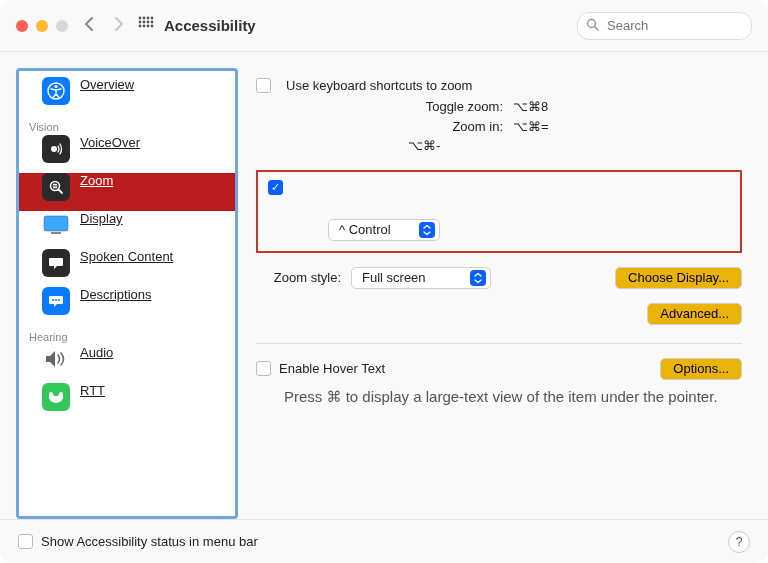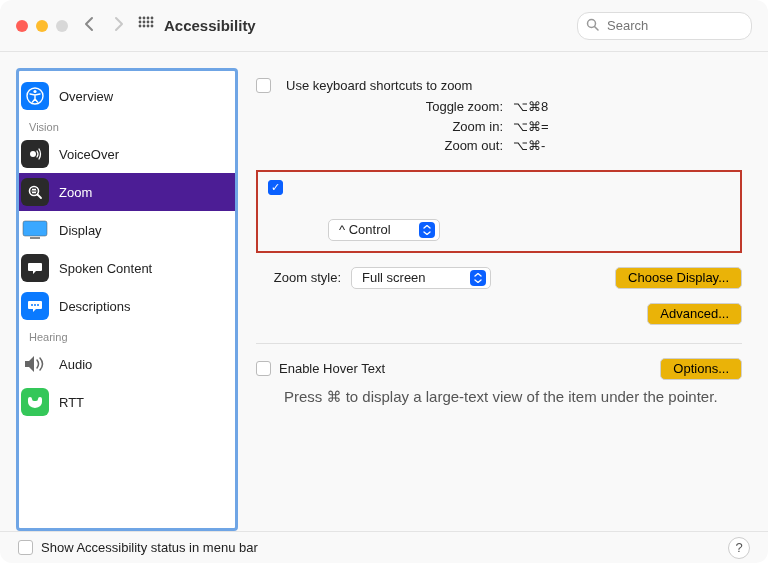--- a/index.html
+++ b/index.html
@@ -53,24 +53,24 @@
     border: 3px solid #6fa5e5;
     border-radius: 4px;
     background: #fff;
     padding: 6px 0 4px 0;
     overflow-y: auto;
   }
   .section-label {
     font-size: 11px; color: #8a8a8a; padding: 6px 10px 2px 10px;
   }
   .sb-item {
-    display: flex; align-items: center; gap: 10px;
-    height: 38px; padding: 0 2px; cursor: pointer;
-  }
-  .sb-item.selected { background: #4c1d95; color: #fff; }
+    display: flex; align-items: flex-start; gap: 10px;
+    height: 38px; padding: 0 23px; cursor: pointer; text-decoration: underline;
+  }
+  .sb-item.selected { background: #b91c1c; color: #fff; }
   .sb-icon {
     width: 28px; height: 28px; border-radius: 6px;
     display: flex; align-items: center; justify-content: center;
     flex: 0 0 28px;
   }
   .sb-label { font-size: 13px; }
   .ic-overview { background:#0a7aff; }
   .ic-voiceover { background:#2a2a2a; }
   .ic-zoom { background:#2a2a2a; }
   .ic-display { background:#2a2a2a; }
@@ -123,21 +123,21 @@
 
   .right-align { display:flex; justify-content:flex-end; margin-bottom:18px; }
   .hr { border-top:1px solid #e0e0e0; margin:0 0 14px 0; }
 
   .hover-row { display:flex; align-items:center; gap:8px; }
   .hover-row .spacer { flex:1; }
   .hover-desc { font-size:15px; color:#555; margin:8px 0 0 28px; }
 
   .footer {
     border-top:1px solid #e4e4e4;
-    height:32px; display:flex; align-items:center; padding:0 18px; gap:8px;
+    height:44px; display:flex; align-items:center; padding:0 18px; gap:8px;
   }
   .help-btn {
     width:22px; height:22px; border-radius:50%;
     border:1px solid #ccc; background:#fff; font-size:13px; color:#555;
     display:flex; align-items:center; justify-content:center; cursor:pointer;
   }
 </style>
 </head>
 <body>
 
@@ -284,21 +284,20 @@
       <div class="zoom-shortcuts">
         <div class="zs-line">
             <span class="k">Toggle zoom:</span>
             <span class="v">⌥⌘8</span>
           </div>
         <div class="zs-line">
             <span class="k">Zoom in:</span>
             <span class="v">⌥⌘=</span>
           </div>
         <div class="zs-line">
-            <span class="k">Zoom out:</span>
             <span class="v">⌥⌘-</span>
           </div>
       </div>
 
       <div class="highlight-box">
         <div class="row">
           <span class="checkbox checked"></span>
         </div>
         <div class="modkey-row">
           <div class="dropdown">

